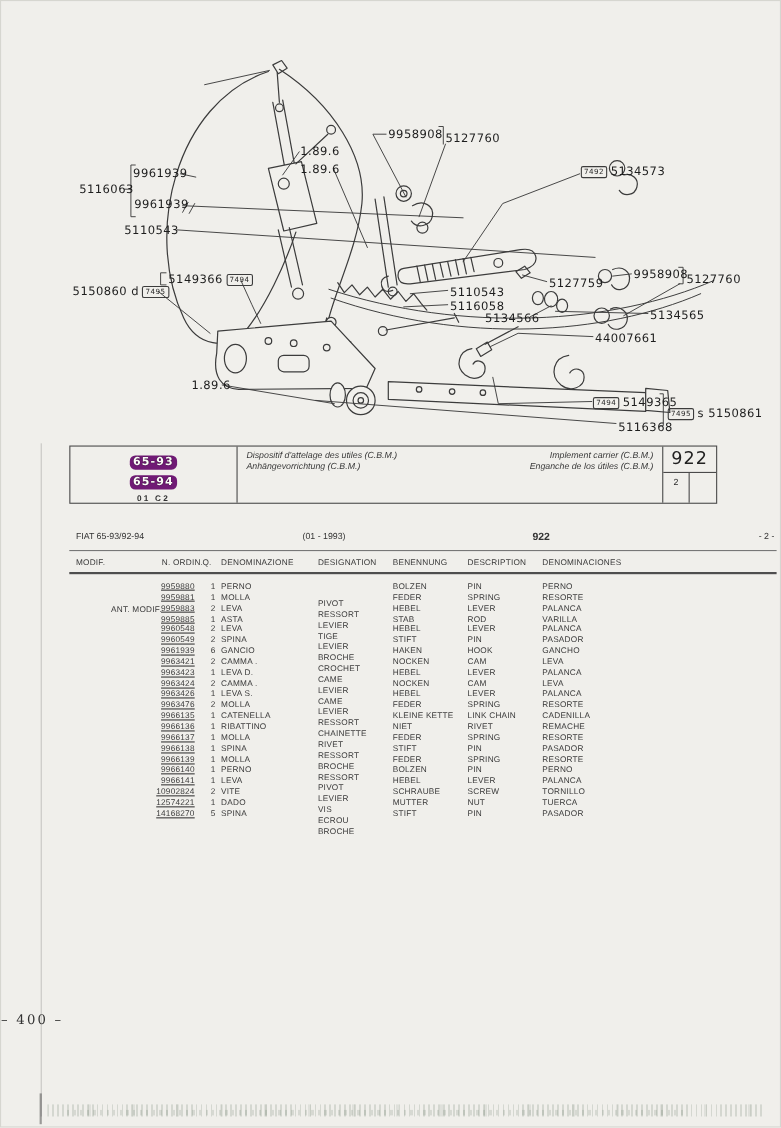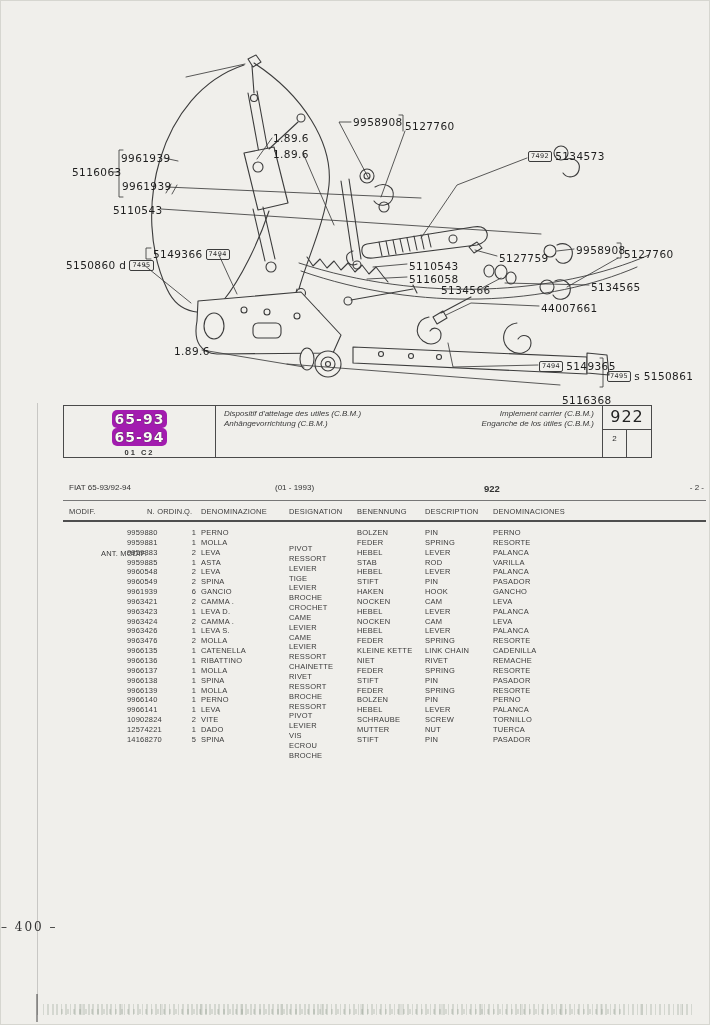--- a/index.html
+++ b/index.html
@@ -9,21 +9,21 @@
   .diagram{position:absolute;left:0;top:0;width:710px;height:402px;}
   .diagram svg{position:absolute;left:0;top:0;}
   .dlabel{position:absolute;font-size:10.5px;letter-spacing:.4px;color:#1e1e1e;white-space:nowrap;
           display:flex;align-items:center;gap:3px;font-family:"DejaVu Sans",sans-serif;}
   .dbox{font-size:6.5px;line-height:8px;border:1px solid #3c3c3c;border-radius:2px;padding:0 2px;height:9px;
         display:inline-block;color:#2a2a2a;}
   
   .band{position:absolute;left:62px;top:404px;width:589px;height:53px;border:1.6px solid #4a4a4a;
         box-sizing:border-box;display:flex;background:#f0efeb;}
   .band-left{width:152px;border-right:1.4px solid #4a4a4a;box-sizing:border-box;text-align:center;padding-top:4px;}
-  .stencil{display:inline-block;background:#a21caf;color:#fbfbf8;font-weight:bold;font-size:14px;
+  .stencil{display:inline-block;background:#701a75;color:#fbfbf8;font-weight:bold;font-size:10px;
            font-family:"DejaVu Sans",sans-serif;letter-spacing:1px;padding:1px 3px;border-radius:5px;margin:0 18px;
            text-shadow:0 0 1px #000;}
   .variant{font-size:7.5px;font-weight:bold;letter-spacing:2px;margin-top:2px;color:#333;}
   .band-mid{flex:1;position:relative;padding:2px 8px 0 8px;box-sizing:border-box;}
   .band-title{text-align:center;font-size:13px;letter-spacing:.6px;color:#222;}
   .band-title .paren{font-size:8px;letter-spacing:0;}
   .subtitles{display:flex;justify-content:space-between;margin-top:1px;font-size:8px;font-style:italic;color:#3a3a3a;}
   .subtitles .col-r{text-align:right;}
   .subtitles div{line-height:10px;}
   .band-right{width:49px;border-left:1.4px solid #4a4a4a;box-sizing:border-box;display:flex;flex-direction:column;}
@@ -39,21 +39,21 @@
   .m-period{left:212px;}
   .m-table{left:421px;font-size:9.5px;font-weight:bold;}
   .m-page{right:2px;}
   .rule1{position:absolute;left:62px;top:499px;width:643px;height:1px;background:#777;}
   .rule2{position:absolute;left:62px;top:519px;width:643px;height:2px;background:#4e4e4e;}
   .thead{position:absolute;left:0;top:506px;width:710px;height:10px;font-size:7.5px;color:#3a3a3a;letter-spacing:.2px;}
   .thead span{position:absolute;white-space:nowrap;}
   .tbody{position:absolute;left:0;top:527px;width:710px;}
   .trow{position:relative;height:9.85px;font-size:7.5px;color:#3b3b3b;letter-spacing:.2px;}
   .trow span{position:absolute;top:0;white-space:nowrap;}
-  .c0{left:126px;width:60px;}
+  .c0{left:116px;width:60px;text-align:right;text-decoration:underline;}
   .c1{left:183px;width:12px;text-align:right;}
   .c2{left:200px;} .c3{left:288px;margin-top:16px;} .c4{left:356px;} .c5{left:424px;} .c6{left:492px;}
   
   .footer{position:absolute;left:0;top:919px;width:710px;
           font-family:"DejaVu Serif",serif;font-size:12px;letter-spacing:2px;color:#333;}
   .scanline{position:absolute;left:36px;top:402px;width:1px;height:612px;background:rgba(60,60,60,.22);}
   .scantick{position:absolute;left:35px;top:993px;width:2px;height:28px;background:rgba(50,50,50,.45);}
   .noise{position:absolute;left:42px;top:1003px;width:650px;height:11px;opacity:.55;
          background:
            repeating-linear-gradient(90deg, rgba(95,115,95,.35) 0 1.5px, transparent 1.5px 4.5px),
@@ -265,21 +265,21 @@
           <span>1.89.6</span>
         </div>
         <div class="dlabel" style="left: 538px; top: 359px;">
           <span class="dbox">7494</span>
           <span>5149365</span>
         </div>
         <div class="dlabel" style="left: 606px; top: 369px;">
           <span class="dbox">7495</span>
           <span>s 5150861</span>
         </div>
-        <div class="dlabel" style="left: 561px; top: 393px;">
+        <div class="dlabel" style="left: 561px; top: 382px;">
           <span>5116368</span>
         </div>
       </div>
   </div>
 
   <div class="band">
     <div class="band-left">
       <span class="stencil">65-93</span>
       <span class="stencil">65-94</span>
       <div class="variant">01 C2</div>

